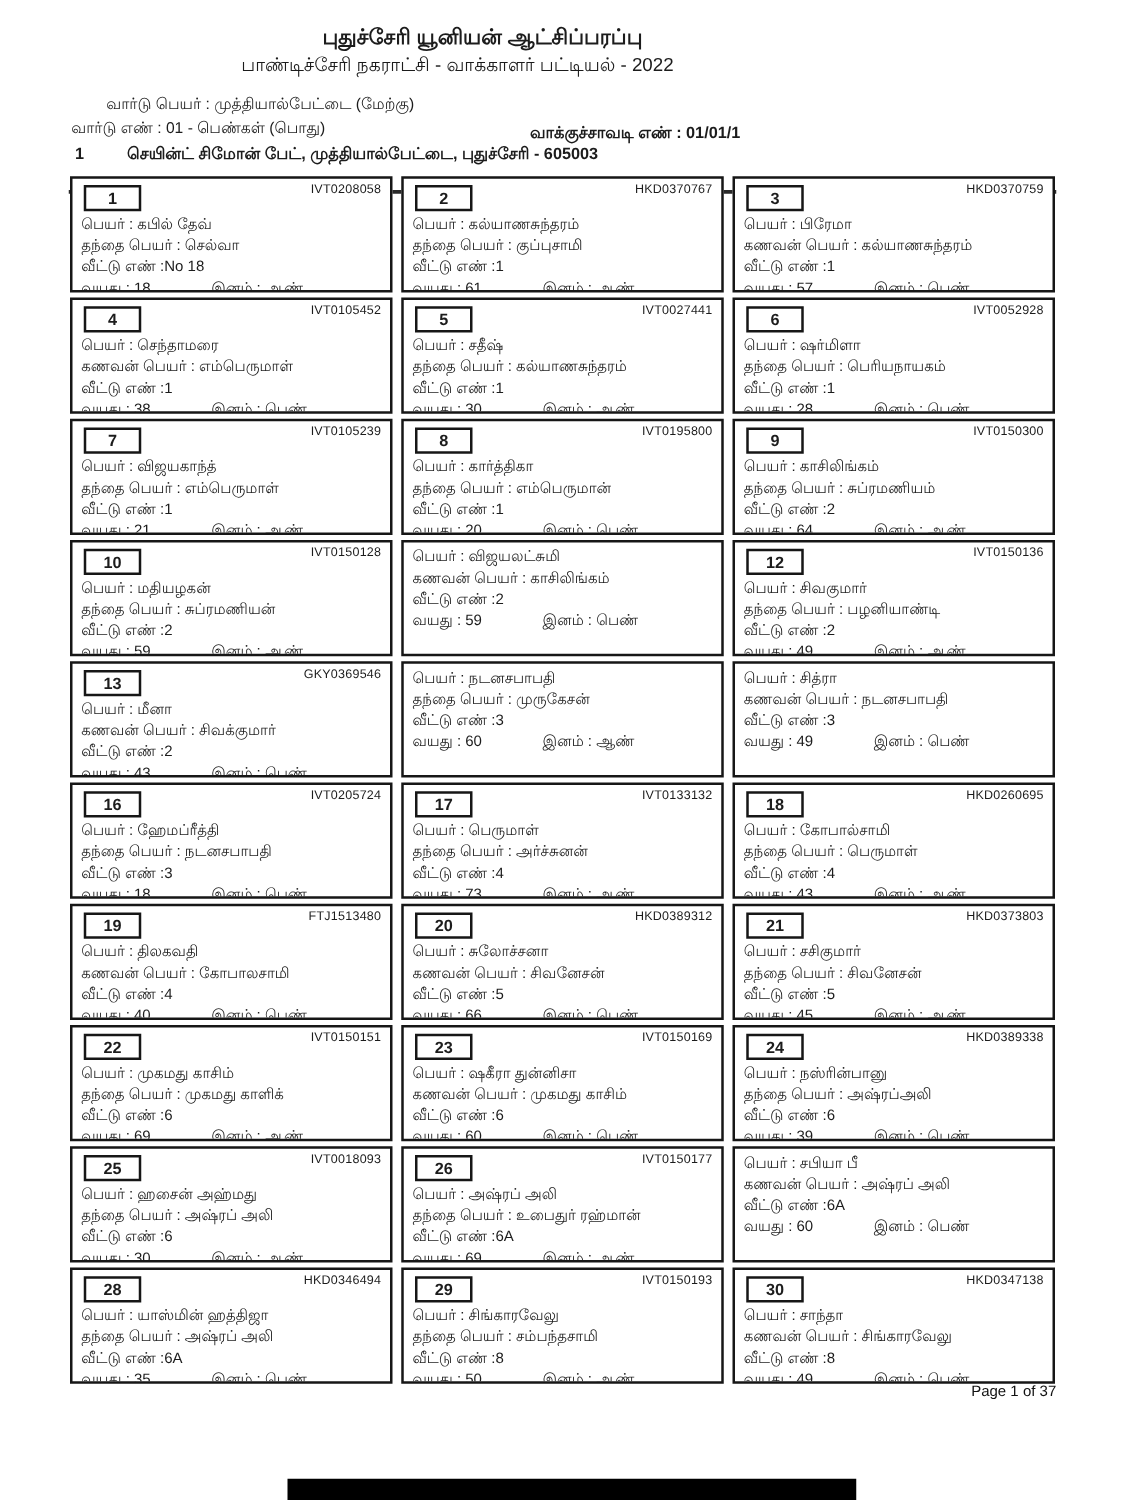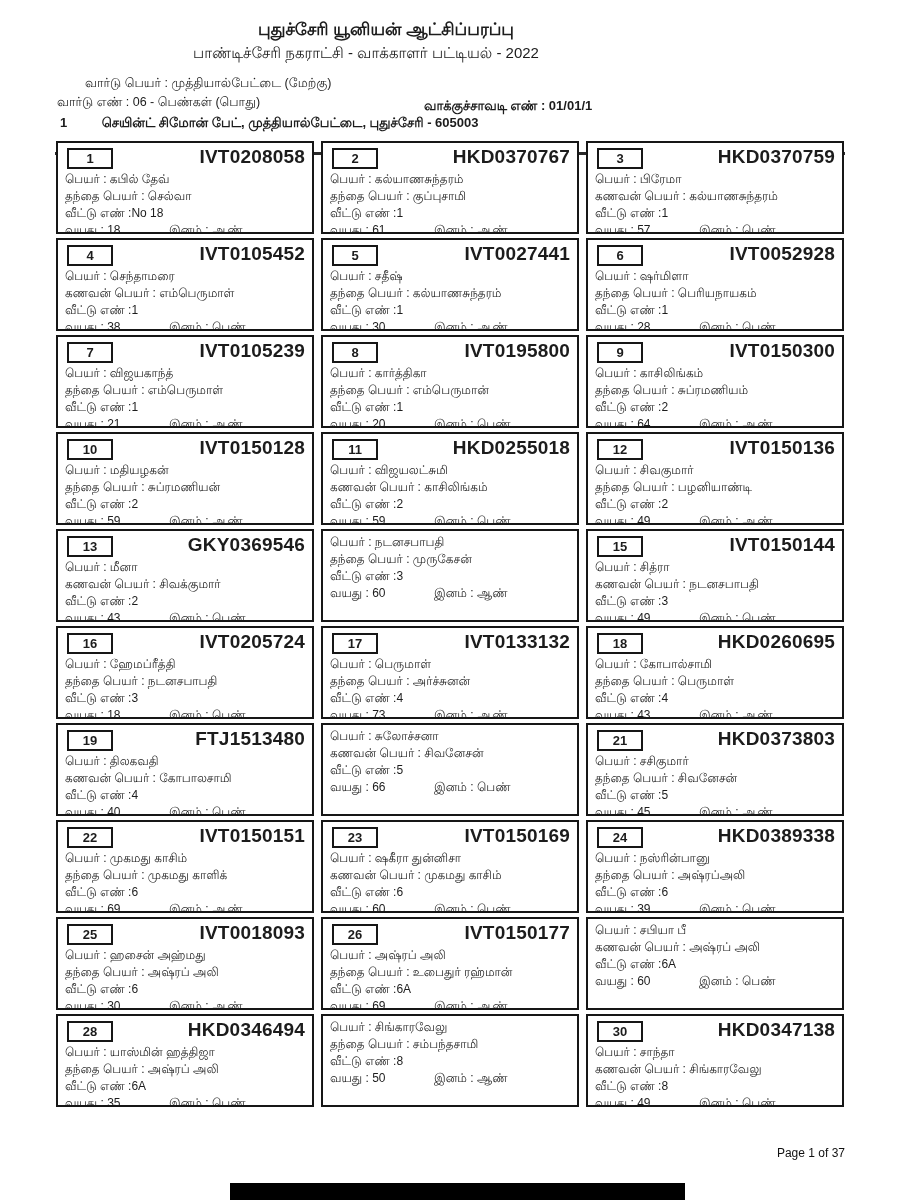--- a/index.html
+++ b/index.html
@@ -34,35 +34,35 @@
     height:93px; box-sizing:border-box;
     border:2px solid #161616; background:#fff;
     padding:3px 7px 0 7px; overflow:hidden;
   }
   .card-top { display:flex; justify-content:space-between; align-items:flex-start; height:25px; }
   .serial {
     display:inline-block; box-sizing:border-box; min-width:46px; height:21px;
     border:2px solid #161616; margin-top:2px; margin-left:2px;
     text-align:center; font-weight:bold; font-size:13px; line-height:17px;
   }
-  .vid { font-weight:bold; font-size:19px; letter-spacing:.2px; }
+  .vid { font-weight:normal; font-size:10px; letter-spacing:.2px; }
   .line { font-size:12px; line-height:17px; white-space:nowrap; }
   .line.house { letter-spacing:0; }
   .age { display:inline-block; width:104px; }
-  .footer { position:absolute; top:1146px; right:55px; font-size:12px; color:#111; }
+  .footer { position:absolute; top:1106px; right:55px; font-size:12px; color:#111; }
   .bottom-bar { position:absolute; top:1183px; left:230px; width:455px; height:17px; background:#000; }
 </style>
 </head>
 <body>
 
 <div class="page">
   <div class="title">புதுச்சேரி யூனியன் ஆட்சிப்பரப்பு</div>
   <div class="subtitle">பாண்டிச்சேரி நகராட்சி - வாக்காளர் பட்டியல் - 2022</div>
   <div class="ward-name">வார்டு பெயர் :  முத்தியால்பேட்டை (மேற்கு)</div>
-  <div class="ward-no">வார்டு எண் : 06 - பெண்கள் (பொது)</div>
+  <div class="ward-no">வார்டு எண் : 01 - பெண்கள் (பொது)</div>
   <div class="booth">வாக்குச்சாவடி எண் : 01/01/1</div>
   <div class="section-row">
     <span class="sec-no">1</span>
     <span class="sec-name">செயின்ட் சிமோன் பேட், முத்தியால்பேட்டை, புதுச்சேரி - 605003</span>
   </div>
   <div class="grid" id="grid">
       <div class="card">
         <div class="card-top">
           <span class="serial">1</span>
           <span class="vid">IVT0208058</span>
@@ -156,24 +156,20 @@
         <div class="card-top">
           <span class="serial">10</span>
           <span class="vid">IVT0150128</span>
         </div>
         <div class="line">பெயர் : மதியழகன்</div>
         <div class="line">தந்தை பெயர் : சுப்ரமணியன்</div>
         <div class="line house">வீட்டு எண் :2</div>
         <div class="line"><span class="age">வயது : 59</span><span class="gen">இனம் : ஆண்</span></div>
       </div>
       <div class="card">
-        <div class="card-top">
-          <span class="serial">11</span>
-          <span class="vid">HKD0255018</span>
-        </div>
         <div class="line">பெயர் : விஜயலட்சுமி</div>
         <div class="line">கணவன் பெயர் : காசிலிங்கம்</div>
         <div class="line house">வீட்டு எண் :2</div>
         <div class="line"><span class="age">வயது : 59</span><span class="gen">இனம் : பெண்</span></div>
       </div>
       <div class="card">
         <div class="card-top">
           <span class="serial">12</span>
           <span class="vid">IVT0150136</span>
         </div>
@@ -192,24 +188,20 @@
         <div class="line house">வீட்டு எண் :2</div>
         <div class="line"><span class="age">வயது : 43</span><span class="gen">இனம் : பெண்</span></div>
       </div>
       <div class="card">
         <div class="line">பெயர் : நடனசபாபதி</div>
         <div class="line">தந்தை பெயர் : முருகேசன்</div>
         <div class="line house">வீட்டு எண் :3</div>
         <div class="line"><span class="age">வயது : 60</span><span class="gen">இனம் : ஆண்</span></div>
       </div>
       <div class="card">
-        <div class="card-top">
-          <span class="serial">15</span>
-          <span class="vid">IVT0150144</span>
-        </div>
         <div class="line">பெயர் : சித்ரா</div>
         <div class="line">கணவன் பெயர் : நடனசபாபதி</div>
         <div class="line house">வீட்டு எண் :3</div>
         <div class="line"><span class="age">வயது : 49</span><span class="gen">இனம் : பெண்</span></div>
       </div>
       <div class="card">
         <div class="card-top">
           <span class="serial">16</span>
           <span class="vid">IVT0205724</span>
         </div>
@@ -242,20 +234,24 @@
         <div class="card-top">
           <span class="serial">19</span>
           <span class="vid">FTJ1513480</span>
         </div>
         <div class="line">பெயர் : திலகவதி</div>
         <div class="line">கணவன் பெயர் : கோபாலசாமி</div>
         <div class="line house">வீட்டு எண் :4</div>
         <div class="line"><span class="age">வயது : 40</span><span class="gen">இனம் : பெண்</span></div>
       </div>
       <div class="card">
+        <div class="card-top">
+          <span class="serial">20</span>
+          <span class="vid">HKD0389312</span>
+        </div>
         <div class="line">பெயர் : சுலோச்சனா</div>
         <div class="line">கணவன் பெயர் : சிவனேசன்</div>
         <div class="line house">வீட்டு எண் :5</div>
         <div class="line"><span class="age">வயது : 66</span><span class="gen">இனம் : பெண்</span></div>
       </div>
       <div class="card">
         <div class="card-top">
           <span class="serial">21</span>
           <span class="vid">HKD0373803</span>
         </div>
@@ -324,20 +320,24 @@
         <div class="card-top">
           <span class="serial">28</span>
           <span class="vid">HKD0346494</span>
         </div>
         <div class="line">பெயர் : யாஸ்மின் ஹத்திஜா</div>
         <div class="line">தந்தை பெயர் : அஷ்ரப் அலி</div>
         <div class="line house">வீட்டு எண் :6A</div>
         <div class="line"><span class="age">வயது : 35</span><span class="gen">இனம் : பெண்</span></div>
       </div>
       <div class="card">
+        <div class="card-top">
+          <span class="serial">29</span>
+          <span class="vid">IVT0150193</span>
+        </div>
         <div class="line">பெயர் : சிங்காரவேலு</div>
         <div class="line">தந்தை பெயர் : சம்பந்தசாமி</div>
         <div class="line house">வீட்டு எண் :8</div>
         <div class="line"><span class="age">வயது : 50</span><span class="gen">இனம் : ஆண்</span></div>
       </div>
       <div class="card">
         <div class="card-top">
           <span class="serial">30</span>
           <span class="vid">HKD0347138</span>
         </div>

